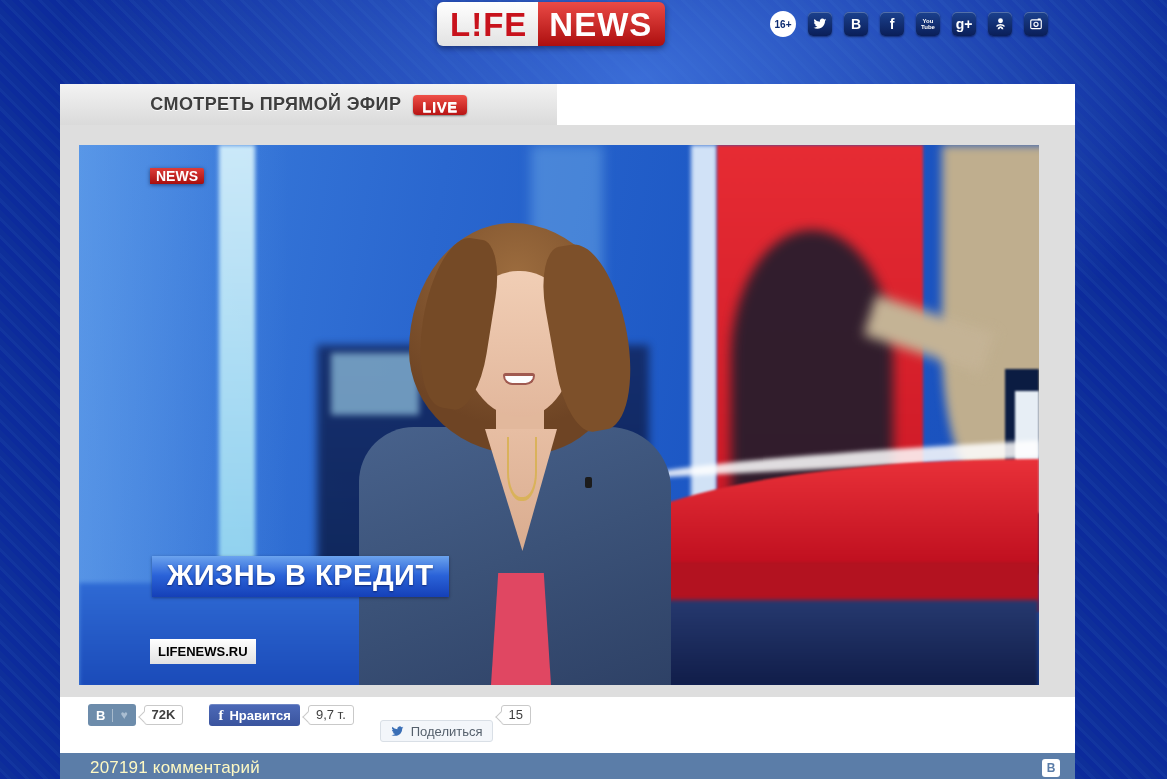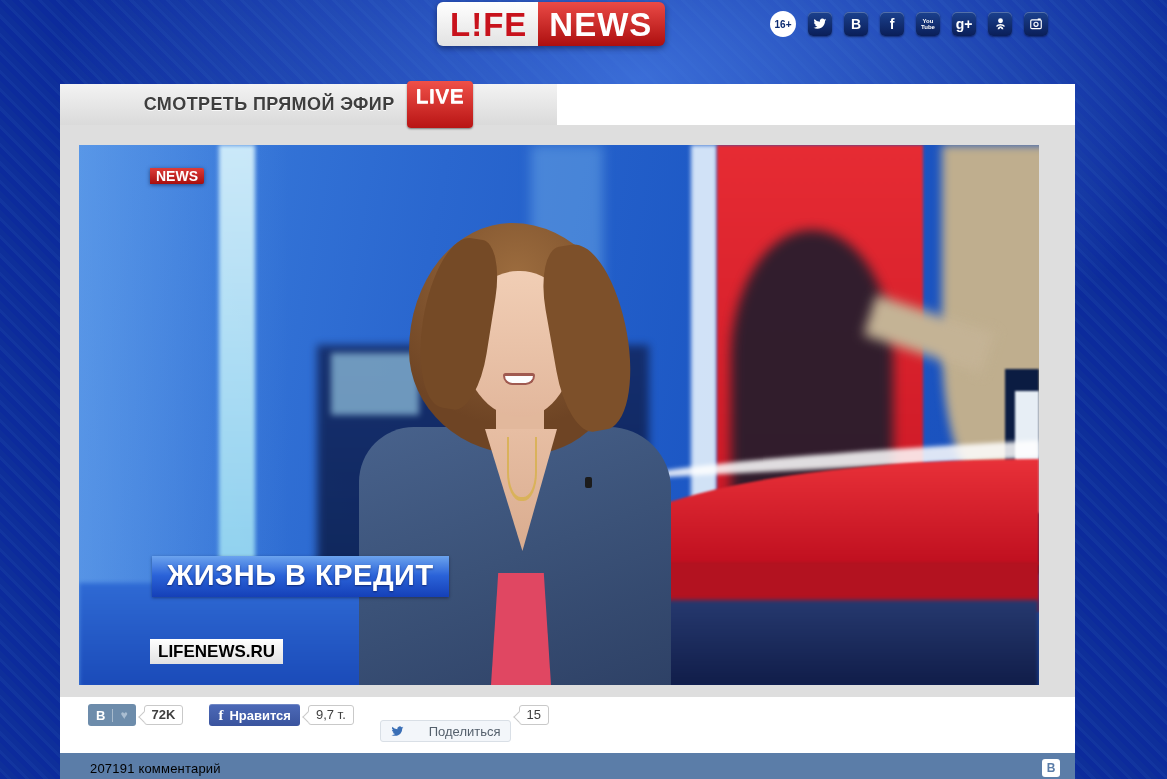--- a/index.html
+++ b/index.html
@@ -33,22 +33,22 @@
   
   .panel { position:absolute; left:60px; top:84px; width:1015px; bottom:0; background:#fff; }
 
   .tabs { display:flex; height:41px; }
   .tab { display:flex; align-items:center; justify-content:center; gap:12px;
          font-size:18px; font-weight:bold; color:#3e3e3e; letter-spacing:.4px;
          text-shadow:0 1px 0 rgba(255,255,255,.8); cursor:pointer; }
   .tab-live { width:497px; background:linear-gradient(#f3f3f3,#dadada); }
   .tab-minute { flex:1; background:linear-gradient(#fdfdfd,#cccccc);
                 border-left:1px solid #bdbdbd; border-bottom:3px solid #a9a9a9; }
-  .live-badge { background:linear-gradient(#ef5048,#b81414); color:#fff; font-size:21px;
-                padding:3px 9px 20px; border-radius:4px; box-shadow:0 1px 2px rgba(0,0,0,.45); letter-spacing:.5px; }
+  .live-badge { background:linear-gradient(#ef5048,#b81414); color:#fff; font-size:15px;
+                padding:3px 9px 0; border-radius:4px; box-shadow:0 1px 2px rgba(0,0,0,.45); letter-spacing:.5px; }
   .play-circle { width:24px; height:24px; border-radius:50%; position:relative;
                  background:radial-gradient(circle at 35% 28%, #ff6a5e, #c50d0d 70%);
                  box-shadow:0 1px 2px rgba(0,0,0,.45); }
   .play-circle::after { content:""; position:absolute; left:9px; top:6px;
                         border-left:9px solid #fff; border-top:6px solid transparent; border-bottom:6px solid transparent; }
 
   
   .video-wrap { background:#dedede; padding:20px 18px 12px 19px; }
   .video { position:relative; width:960px; height:540px; overflow:hidden; background:#1b55c2; }
   .video * { position:absolute; }
@@ -108,48 +108,48 @@
 
   .title-banner { left:73px; top:411px; z-index:30; padding:3px 15px 5px;
                   background:linear-gradient(#6ba3ee 0%,#2a62d8 48%,#1540b8 100%);
                   color:#fff; font-size:29px; font-weight:bold; letter-spacing:.5px;
                   text-shadow:0 1px 2px rgba(0,0,40,.5); box-shadow:0 1px 3px rgba(0,0,30,.4); }
   .subtitles { left:71px; top:446px; z-index:30; }
   .sub-line { position:static; display:table; background:rgba(252,252,252,.95); color:#0b0b0b;
               font-size:17px; font-weight:bold; padding:1px 9px 2px; margin-bottom:1px; letter-spacing:.2px; }
   .ticker { left:71px; right:0; top:494px; height:25px; z-index:30; display:flex; }
   .ticker-label { position:static; background:linear-gradient(#ffffff,#e2e2e2); color:#000;
-                  font-size:17px; font-weight:bold; padding:2px 8px; display:flex; align-items:center; }
+                  font-size:13px; font-weight:bold; padding:2px 8px; display:flex; align-items:center; }
   .ticker-text { position:static; flex:1; background:#f3e000; color:#141400; font-size:17px; font-weight:bold;
                  display:flex; align-items:center; padding:0 5px; white-space:nowrap; overflow:hidden; letter-spacing:.2px; }
 
   
   .share-row { margin:6px 0 0 28px; display:flex; align-items:center; height:24px; }
   .share-group { display:flex; align-items:center; margin-right:26px; }
   .btn { height:22px; display:flex; align-items:center; border-radius:3px; font-size:13px; cursor:pointer; }
   .vk-btn { background:#6d8cab; color:#fff; padding:0 8px; gap:7px; font-weight:bold; }
   .vk-div { width:1px; height:13px; background:rgba(255,255,255,.4); }
   .vk-heart { color:#a9bdd1; font-size:12px; }
   .fb-btn { background:linear-gradient(#4d6ab8,#3a549e); color:#fff; padding:0 9px; gap:6px; font-weight:bold;
             box-shadow:inset 0 1px 0 rgba(255,255,255,.2); }
   .fb-f { font-family:"Liberation Serif",serif; font-size:15px; font-weight:bold; }
   .tw-btn { background:linear-gradient(#fefefe,#ececec); border:1px solid #c8c8c8; color:#333;
             padding:0 8px; gap:6px; font-weight:bold; }
-  .mm-btn { background:#f3f6fa; border:1px solid #d9dfe6; color:#55606c; padding:0 9px; gap:24px;margin-top:32px; }
+  .mm-btn { background:#f3f6fa; border:1px solid #d9dfe6; color:#55606c; padding:0 9px; gap:6px;margin-top:32px; }
   .count { position:relative; margin-left:8px; background:#fff; border:1px solid #c9c9c9; border-radius:3px;
            padding:1px 7px 2px; font-size:13px; color:#3f3f3f; }
   .count::before { content:""; position:absolute; left:-5px; top:7px; width:7px; height:7px;
                    background:#fff; border-left:1px solid #c9c9c9; border-bottom:1px solid #c9c9c9;
                    transform:rotate(45deg); }
   .count.bold { font-weight:bold; }
 
   
   .comments { position:absolute; left:0; right:0; top:669px; bottom:0; background:#5b7da8; }
   .comments-inner { height:30px; display:flex; align-items:center; padding:0 15px 0 30px; }
-  .comments-label { color:#000000; font-size:13px; letter-spacing:.2px; }
+  .comments-label { color:#fef9c3; font-size:17px; letter-spacing:.2px; }
   .vk-badge { margin-left:auto; width:18px; height:18px; background:#fff; border-radius:3px;
               color:#5b7da8; font-size:12px; font-weight:bold; display:flex; align-items:center; justify-content:center; }
 </style>
 </head>
 <body>
 
 <div class="logo">
   <span class="logo-life">L!FE</span>
   <span class="logo-news">NEWS</span>
 </div>

